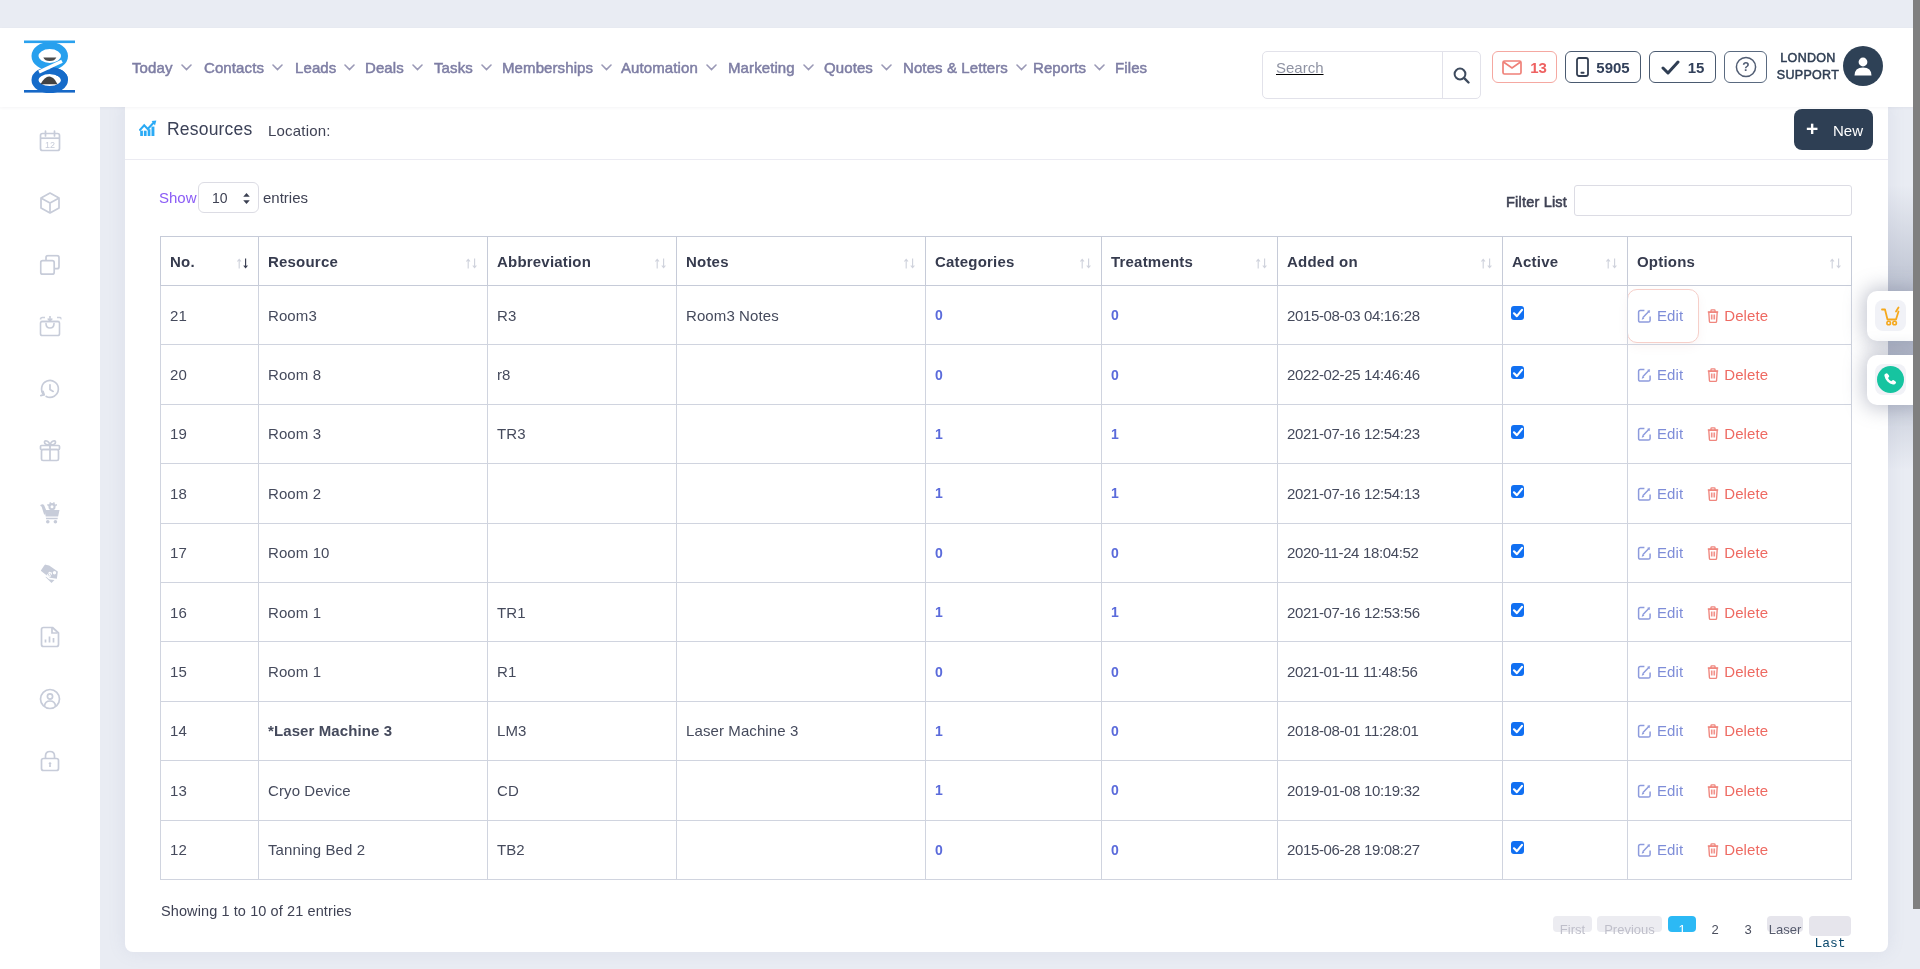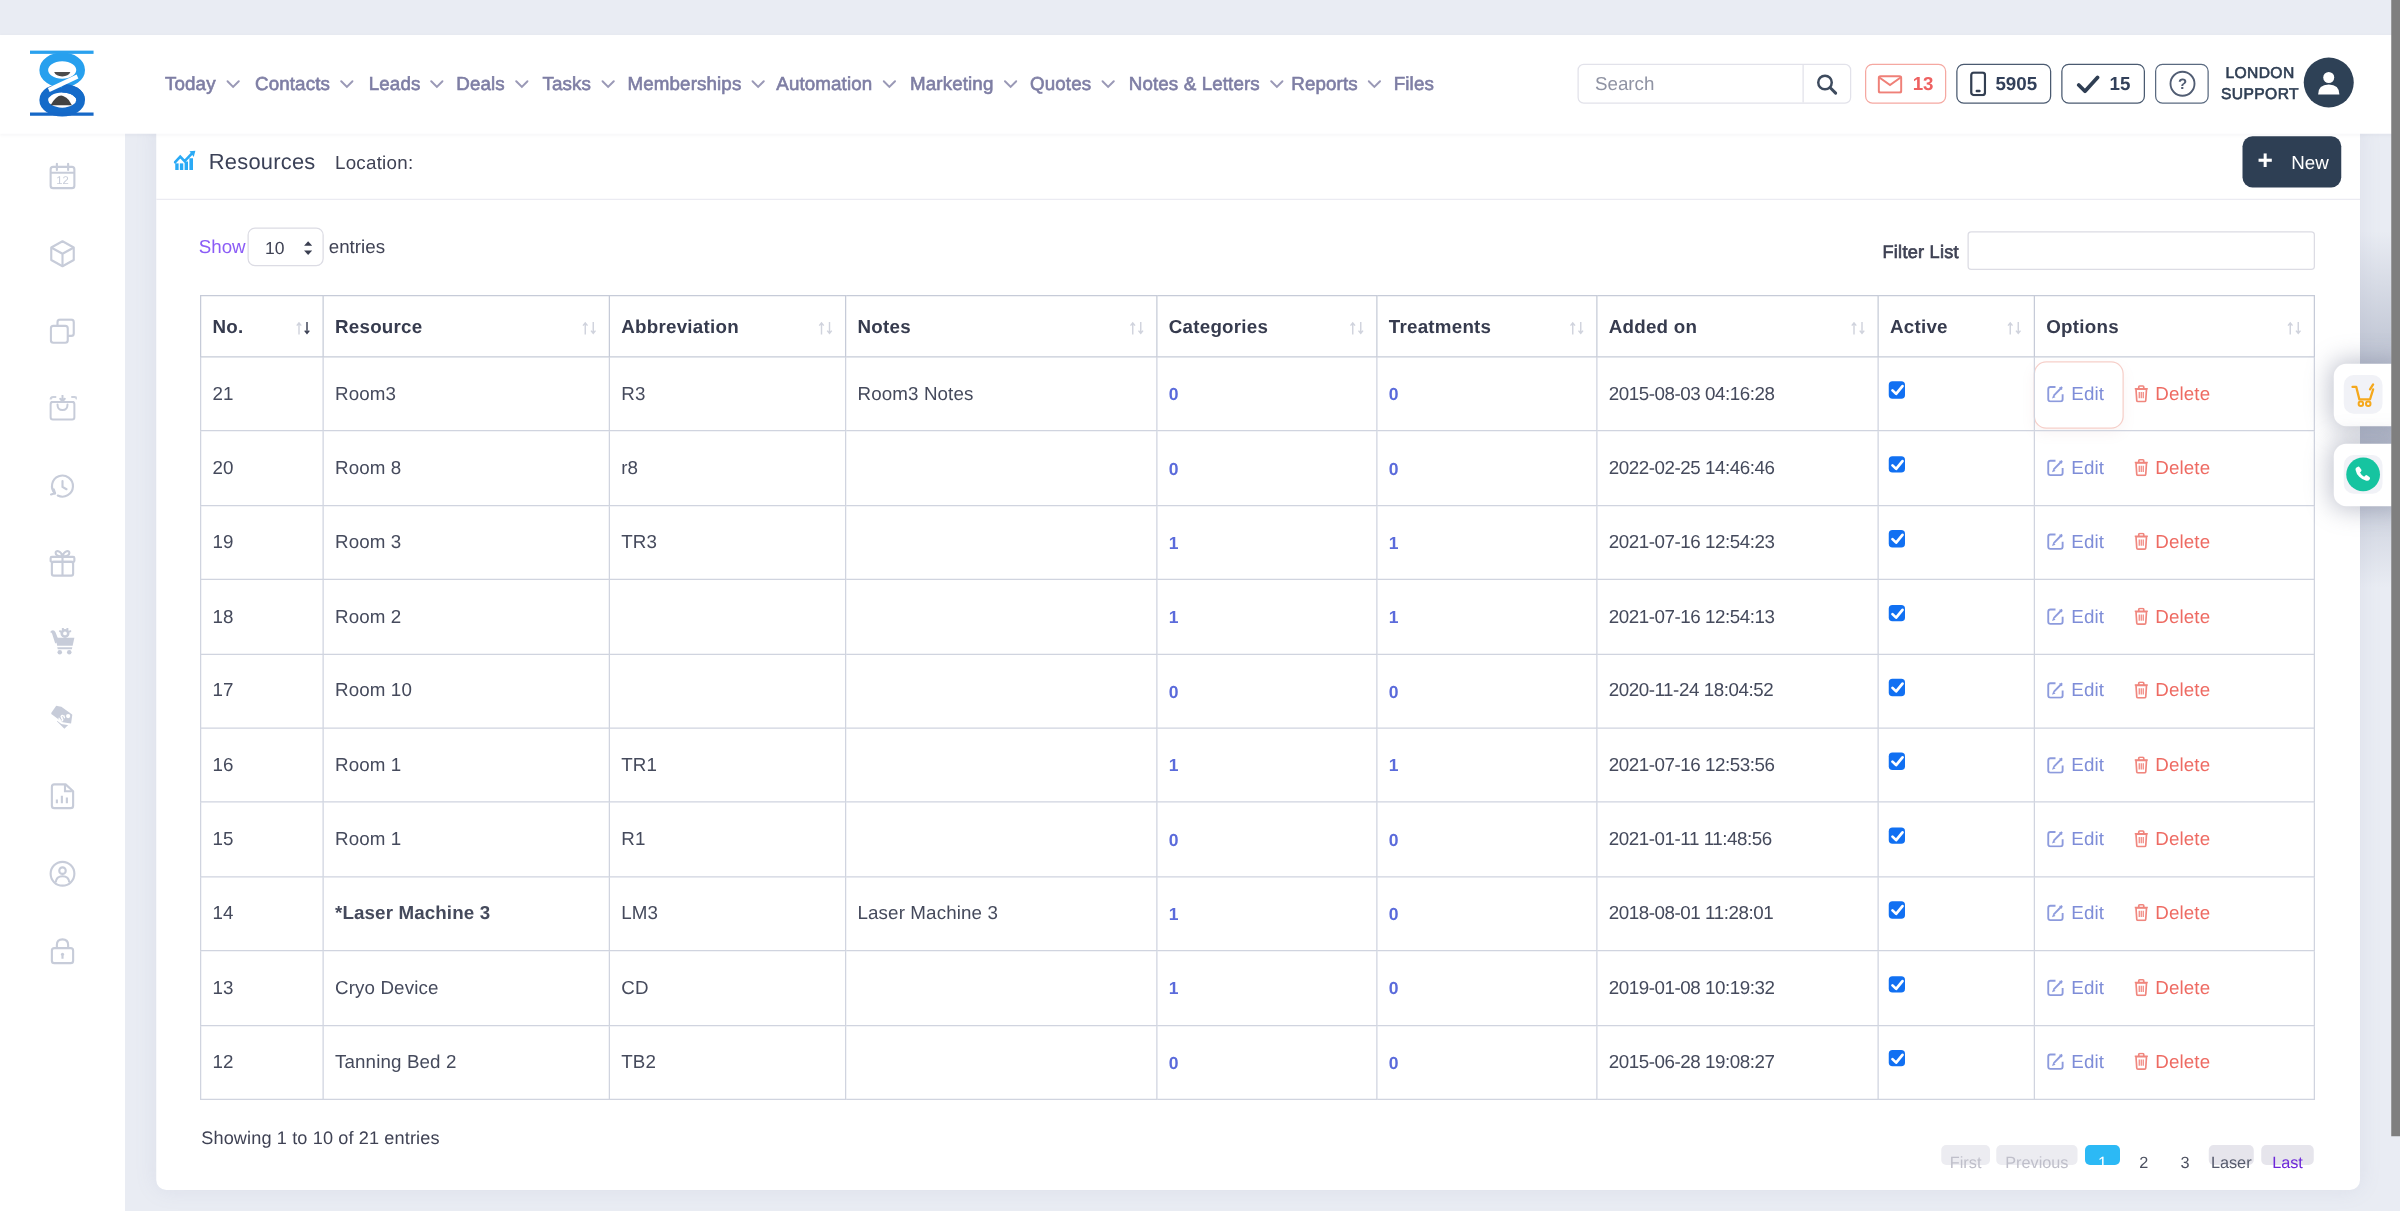--- a/index.html
+++ b/index.html
@@ -6,21 +6,21 @@
 html,body { width:1920px; height:969px; overflow:hidden; }
 body { font-family:"Liberation Sans",sans-serif; background:#e9ecf3; position:relative; }
 .abs { position:absolute; }
 
 
 #nav { position:absolute; left:0; top:0; width:1920px; height:79px; background:#ffffff; box-shadow:0 1px 3px rgba(30,40,80,0.05); z-index:5;margin-top:28px; }
 .mi { position:absolute; top:0; height:79px; display:flex; align-items:center; font-size:15px; font-weight:400; color:#7e7ea4; letter-spacing:0.1px; -webkit-text-stroke:0.5px #7e7ea4; white-space:nowrap; }
 .mi svg { margin-left:8px; }
 
 
-#srch { position:absolute; left:1262px; top:23px; width:219px; height:32px; border:1px solid #e2e2ea; border-radius:5px; background:#fff; display:flex; }
+#srch { position:absolute; left:1262px; top:23px; width:219px; height:48px; border:1px solid #e2e2ea; border-radius:5px; background:#fff; display:flex;text-decoration:underline; }
 #srch .ph { flex:1; font-size:15px; color:#8f93a3; padding:7px 0 0 13px; }
 #srch .btn { width:38px; border-left:1px solid #e2e2ea; display:flex; align-items:center; justify-content:center; }
 .badge { position:absolute; top:23px; height:32px; border-radius:6px; background:#fff; display:flex; align-items:center; justify-content:center; font-weight:700; font-size:15px; }
 
 
 #side { position:absolute; left:0; top:79px; width:100px; height:890px; background:#fff; }
 .sic { position:absolute; left:50px; }
 .sic svg { transform:translate(-50%,-50%); display:block; }
 
 
@@ -561,21 +561,21 @@
   </tbody>
     </table>
 
   <span id="shwing">Showing 1 to 10 of 21 entries</span>
   <span class="pgb" style="left:1428px;width:39px;background:#ececf1;color:#bfbfca;padding-top:6px;">First</span>
   <span class="pgb" style="left:1472px;width:65px;background:#ececf1;color:#bfbfca;padding-top:6px;">Previous</span>
   <span class="pgb" style="left:1543px;width:28px;background:#2cb9f5;color:#fff;padding-top:6px;">1</span>
   <span class="pgb" style="left:1576px;width:28px;color:#4a4e5e;padding-top:6px;">2</span>
   <span class="pgb" style="left:1609px;width:28px;color:#4a4e5e;padding-top:6px;">3</span>
   <span class="pgb" style="left:1642px;width:36px;background:#e6e5ec;color:#565b6d;padding-top:6px;">Laser</span>
-  <span class="pgb" style="left:1684px;width:42px;background:#e6e5ec;color:#6d28d9;padding-top:6px;">Last</span>
+  <span class="pgb" style="left:1684px;width:42px;background:#e6e5ec;color:#0c4a6e;padding-top:20px;font-family:Liberation Mono, monospace;">Last</span>
 </div>
 
 <div class="abs" style="left:1888px;top:185px;width:25px;height:285px;background:linear-gradient(180deg, rgba(155,163,185,0) 0%, rgba(148,156,178,0.42) 30%, rgba(148,156,178,0.5) 55%, rgba(148,156,178,0.30) 78%, rgba(155,163,185,0) 100%);z-index:5;"></div>
 
 <div class="abs" style="left:1867px;top:291px;width:53px;height:50px;background:#fff;border-radius:10px 0 0 10px;box-shadow:0 0 20px 3px rgba(100,108,135,0.40);z-index:6;">
   <div class="abs" style="left:8px;top:9px;width:31px;height:31px;background:#f1f2f7;border-radius:8px;"></div>
   <svg class="abs" style="left:13px;top:14px" width="22" height="22" viewBox="0 0 22 22">
     <path d="M2 4.5 H5 L7.5 14.5 H16 L18.5 6.5 M18.5 2.5 L16 6.5" fill="none" stroke="#f5a81c" stroke-width="1.8" stroke-linecap="round" stroke-linejoin="round"></path>
     <circle cx="8.7" cy="18" r="1.8" fill="none" stroke="#f5a81c" stroke-width="1.6"></circle>
     <circle cx="14.6" cy="18" r="1.8" fill="none" stroke="#f5a81c" stroke-width="1.6"></circle>

